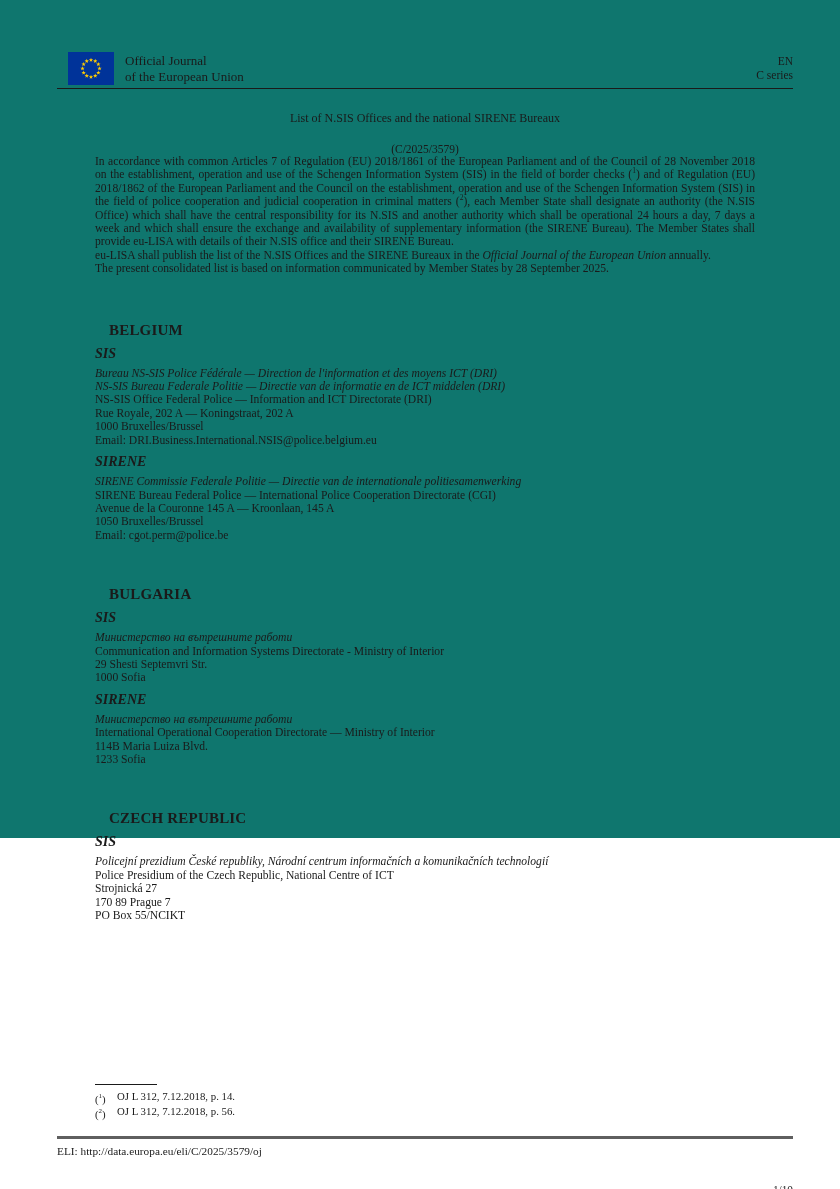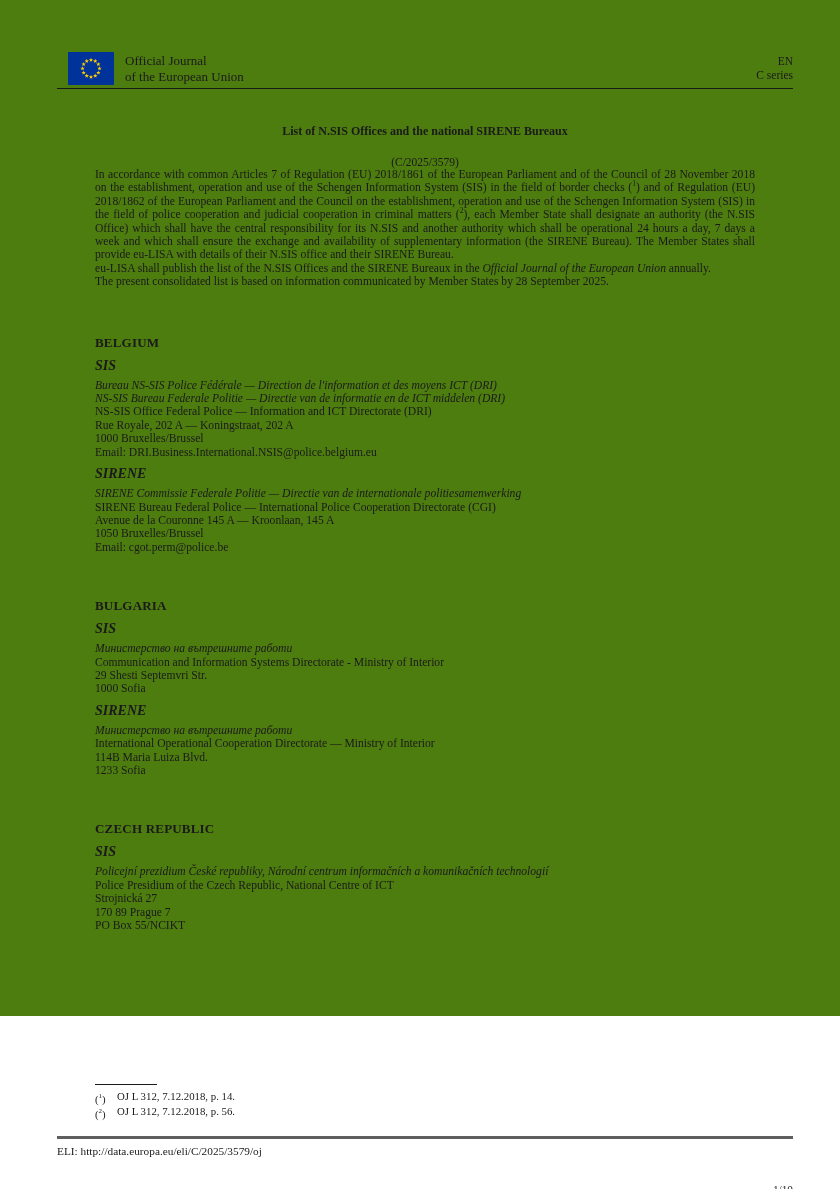--- a/index.html
+++ b/index.html
@@ -1,42 +1,42 @@
 <!DOCTYPE html>
 <html><head>
 <meta charset="utf-8">
 <style>
   html,body{margin:0;padding:0;background:#ffffff;}
   body{width:840px;height:1189px;overflow:hidden;font-family:"Liberation Serif",serif;color:#1a1a1a;}
-  .page{position:relative;width:840px;height:1016px;background:#4d7c0f;}
+  .page{position:relative;width:840px;height:838px;background:#0f766e;}
   .frame{margin:0 47px 0 57px;} 
   .textcol{padding-left:38px;padding-right:38px;} 
 
   
   .header{padding-top:52px;display:flex;align-items:flex-start;}
   .flag{width:46px;height:33px;flex:0 0 auto;margin-left:11px;}
   .journal-title{margin-left:11px;font-size:13px;line-height:15.5px;padding-top:1px;}
   .header-right{margin-left:auto;text-align:right;font-size:11.5px;line-height:14px;padding-top:2px;}
   .header-rule{border:none;border-top:1.6px solid #1a1a1a;margin:3px 0 0 0;}
 
   .docnum-row{position:relative;text-align:center;margin-top:5px;height:22px;}
   .doc-number{font-size:17px;letter-spacing:.5px;}
   .doc-date{position:absolute;right:0;top:5px;font-size:11.5px;}
 
-  .doc-title{text-align:center;font-weight:bold;font-size:12px;margin-top:35px;}
+  .doc-title{text-align:center;font-weight:normal;font-size:12px;margin-top:22px;}
   .doc-ref{text-align:center;font-size:11.5px;margin-top:17px;}
 
   p.body{font-size:11.6px;line-height:13.4px;text-align:justify;margin:0;}
   .p1{margin-top:36px;}
   .p2{margin-top:34px;}
   .p3{margin-top:35px;}
   sup.fnref{font-size:7.5px;line-height:0;}
 
   .country{margin-top:0;}
-  .country-heading{font-weight:bold;font-size:13px;letter-spacing:.2px;}
+  .country-heading{font-weight:bold;font-size:15px;letter-spacing:.2px;margin-left:14px;}
   .sub-label{font-weight:bold;font-style:italic;font-size:14px;margin-top:7px;}
   .line{font-size:11.6px;line-height:13.4px;}
   .lines{margin-top:5px;}
   .italic{font-style:italic;}
 
   .sec-belgium{margin-top:46px;}
   .sec-bulgaria{margin-top:44px;}
   .sec-czech{margin-top:44px;}
 
   .footnotes{position:absolute;left:95px;top:1084px;width:660px;}

